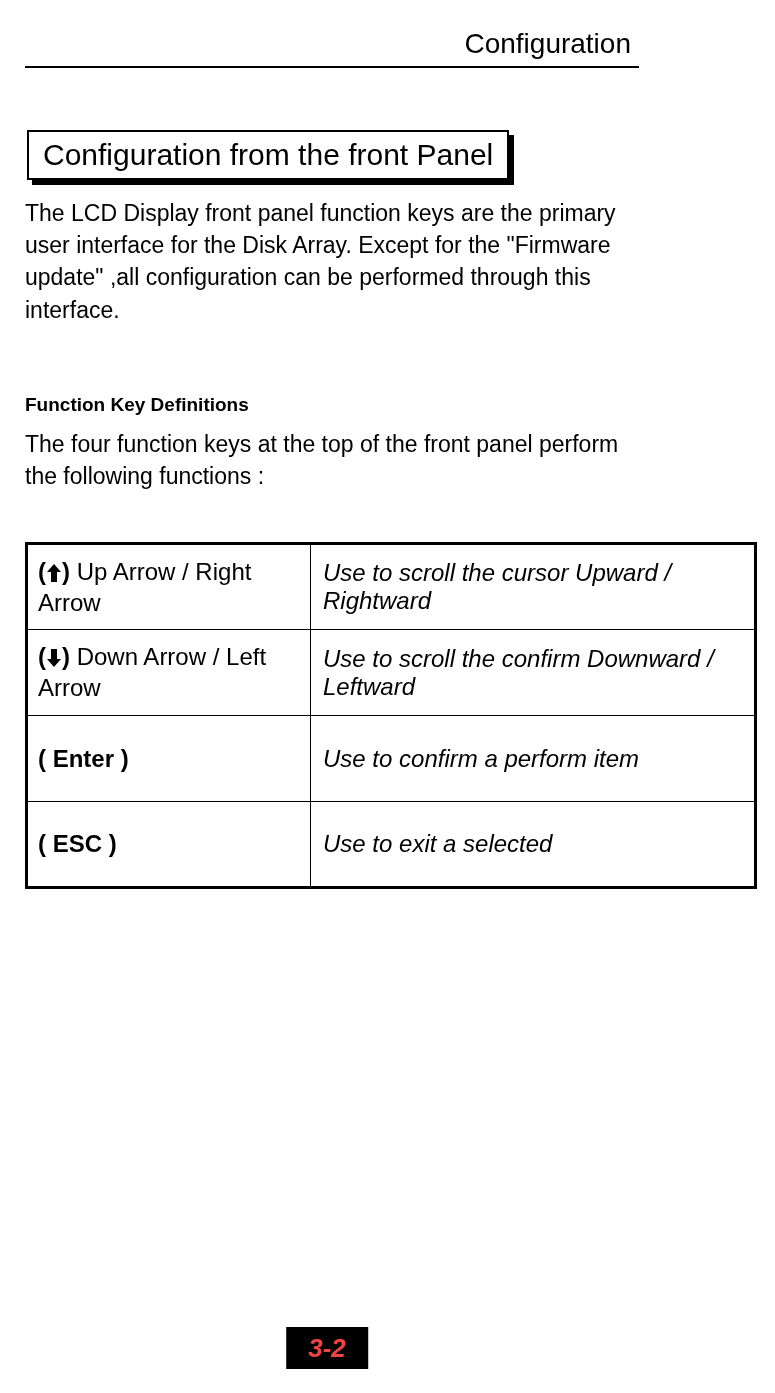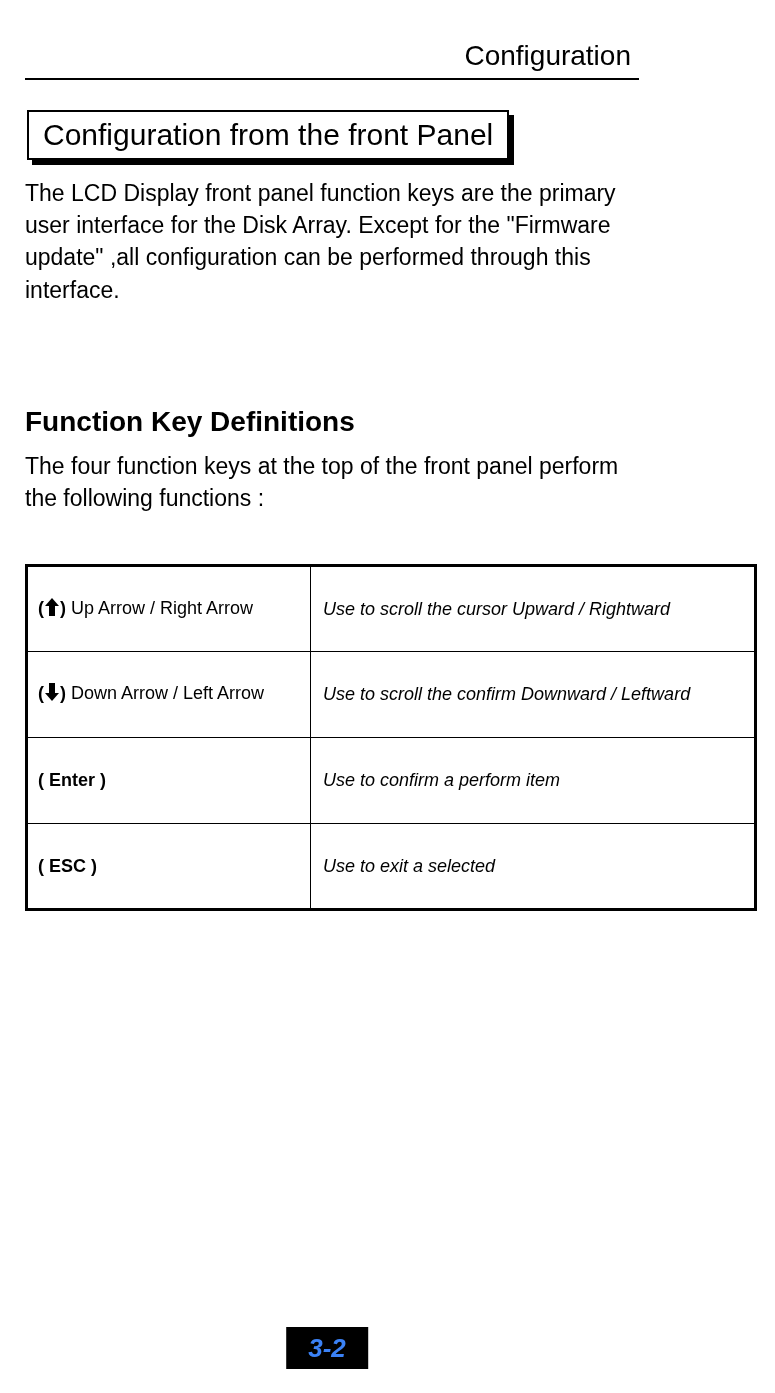--- a/index.html
+++ b/index.html
@@ -1,33 +1,33 @@
 <!DOCTYPE html>
 <html><head>
   <meta charset="utf-8">
   <style>
     * { box-sizing: border-box; margin: 0; padding: 0; }
     html, body { width: 775px; height: 1393px; background: #fff; font-family: "Century Gothic", "Avant Garde", "URW Gothic L", sans-serif; color: #000; }
-    .page { position: relative; width: 654px; height: 1393px; padding: 40px 15px 0 25px; }
+    .page { position: relative; width: 654px; height: 1393px; padding: 28px 15px 0 25px; }
     .running-head { text-align: right; font-size: 28px; padding-right: 8px; }
     .rule { border: none; border-top: 2.5px solid #000; margin-top: 6px; }
-    .section-title-wrap { margin-top: 30px; margin-left: 2px; position: relative; display: inline-block; text-align: center; }
+    .section-title-wrap { margin-top: 62px; margin-left: 2px; position: relative; display: inline-block; text-align: center; }
     .section-title-shadow { position: absolute; left: 5px; top: 5px; width: 100%; height: 100%; background: #000; }
     .section-title { position: relative; border: 2px solid #000; background: #fff; padding: 6px 14px 6px 14px; font-size: 30px; }
     .intro { margin-top: 17px; font-size: 23px; line-height: 1.4; max-width: 720px; }
-    .subhead { margin-top: 100px; font-size: 28px; font-weight: bold; }
+    .subhead { margin-top: 68px; font-size: 19px; font-weight: bold; }
     .subdesc { margin-top: 12px; font-size: 23px; line-height: 1.4; max-width: 720px; }
     .keytable { margin-top: 50px; border: 3px solid #000; border-collapse: collapse; width: 732px; }
-    .keytable td { border: 1.5px solid #000; height: 86px; font-size: 18px; padding-left: 10px; vertical-align: middle; }
+    .keytable td { border: 1.5px solid #000; height: 86px; font-size: 24px; padding-left: 10px; vertical-align: middle; }
     .keytable td.col-key { width: 284px; }
     .keytable td.col-key .paren { font-weight: bold; }
     .keytable td.col-key .boldkey { font-weight: 900; font-family: Arial, Helvetica, sans-serif; margin-top: 48px; }
     .keytable td.col-desc { padding-left: 12px; font-style: italic; }
     .arrow-icon { display: inline-block; vertical-align: -3px; }
-    .pagenum { position: absolute; bottom: 24px; left: 50%; transform: translateX(-50%); background: #000; color: #3b82f6; font-family: Arial, Helvetica, sans-serif; font-weight: 900; font-style: italic; font-size: 26px; padding: 6px 22px 5px 22px; }
+    .pagenum { position: absolute; bottom: 24px; left: 50%; transform: translateX(-50%); background: #000; color: #ef4444; font-family: Arial, Helvetica, sans-serif; font-weight: 900; font-style: italic; font-size: 26px; padding: 6px 22px 5px 22px; }
   </style>
 </head>
 <body>
 
 <div class="page">
   <div class="running-head">Configuration</div>
   <hr class="rule">
 
   <div class="section-title-wrap">
     <div class="section-title-shadow"></div>

